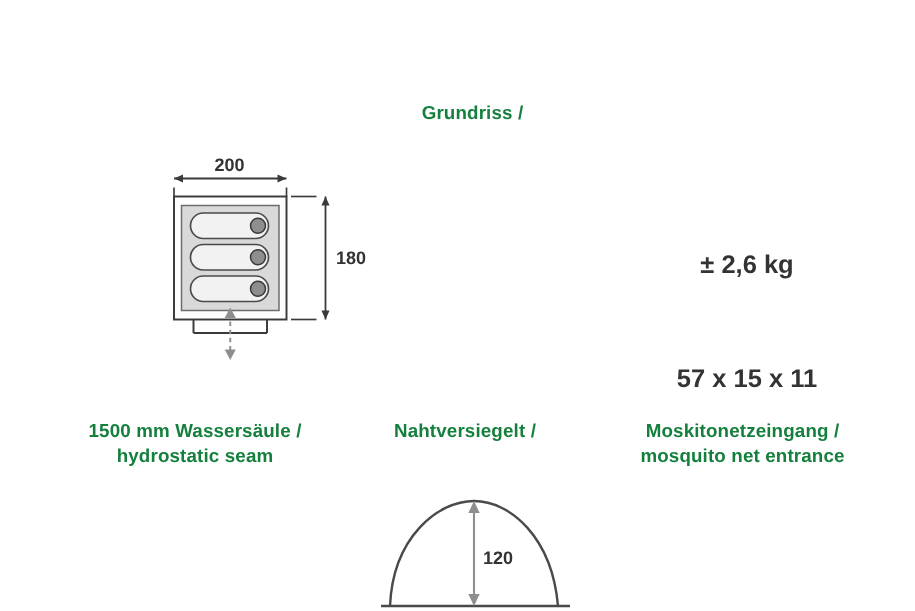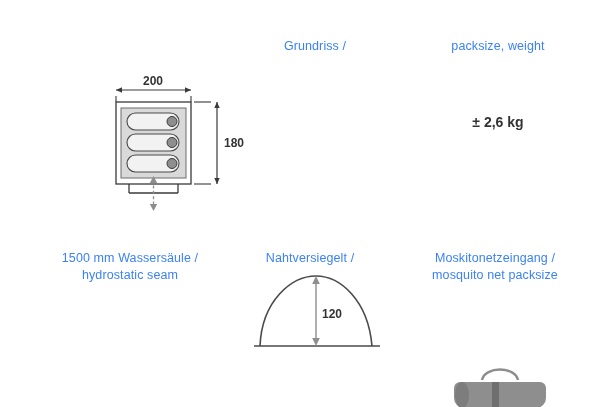--- a/index.html
+++ b/index.html
@@ -21,27 +21,28 @@
     height: 407px;
   }
   .cell {
     position: absolute;
     box-sizing: border-box;
   }
   .cap {
     text-align: center;
     font-size: 12.5px;
     line-height: 17px;
-    font-weight: normal;
-    color: #3b82f6;
+    font-weight: bold;
+    color: #15803d;
     letter-spacing: 0.1px;
   }
   .cap .l2 { display: block; }
   .gfx {
     position: relative;
+    margin-top: 29px;
   }
   svg { display: block; overflow: visible; }
   .dim {
     font-size: 12px;
     font-weight: bold;
     fill: #333333;
     font-family: "Liberation Sans", sans-serif;
   }
 
   
@@ -57,23 +58,24 @@
   #cell-pack-gfx { left: 452px; top: 136px; width: 96px; height: 52px; }
   #cell-pack-dims { left: 408px; top: 190px; width: 180px; height: 18px; }
 
   
   #cell-hyd-cap { left: 20px; top: 250px; width: 220px; height: 40px; }
   #cell-seam-cap { left: 240px; top: 250px; width: 140px; height: 40px; }
   #cell-mosq-cap { left: 395px; top: 250px; width: 200px; height: 40px; }
 
   .weight-txt, .dims-txt {
     text-align: center;
-    font-size: 14px;
+    font-size: 17px;
     font-weight: bold;
     color: #333333;
+    margin-top: 24px;
   }
 </style>
 </head>
 <body>
 
 <div class="sheet">
 
   <div class="cell gfx" id="cell-floorplan">
     <svg width="230" height="140" viewBox="0 0 230 140">
 
@@ -132,43 +134,43 @@
       <line x1="2" y1="76" x2="128" y2="76" stroke="#4a4a4a" stroke-width="1.6"></line>
 
       <line x1="64" y1="12" x2="64" y2="72" stroke="#8e8e8e" stroke-width="1.4"></line>
       <polygon points="64,6 60.2,14 67.8,14" fill="#8e8e8e"></polygon>
       <polygon points="64,76 60.2,68 67.8,68" fill="#8e8e8e"></polygon>
       <text class="dim" x="70" y="48">120</text>
     </svg>
   </div>
 
   <div class="cell cap" id="cell-pack-cap">
-    <span class="l2">packsize, weight</span>
   </div>
   <div class="cell weight-txt" id="cell-pack-weight">± 2,6 kg</div>
   <div class="cell gfx" id="cell-pack-gfx">
     <svg width="96" height="52" viewBox="0 0 96 52">
 
       <path d="M30 18 C 33 4, 63 4, 66 18" fill="none" stroke="#8e8e8e" stroke-width="2.4"></path>
 
       <path d="M8 20 H88 a6 6 0 0 1 6 6 v10 a10 10 0 0 1 -10 10 H12 a10 10 0 0 1 -10 -10 v-10 a6 6 0 0 1 6 -6 z" fill="#8e8e8e"></path>
 
       <ellipse cx="10" cy="33" rx="7" ry="13" fill="#7d7d7d"></ellipse>
 
       <rect x="40" y="20" width="7" height="26" fill="#6f6f6f"></rect>
     </svg>
   </div>
+  <div class="cell dims-txt" id="cell-pack-dims">57 x 15 x 11</div>
 
   <div class="cell cap" id="cell-hyd-cap">
     <span>1500 mm Wassersäule /</span>
     <span class="l2">hydrostatic seam</span>
   </div>
 
   <div class="cell cap" id="cell-seam-cap">
     <span>Nahtversiegelt /</span>
   </div>
 
   <div class="cell cap" id="cell-mosq-cap">
     <span>Moskitonetzeingang /</span>
-    <span class="l2">mosquito net packsize</span>
+    <span class="l2">mosquito net entrance</span>
   </div>
 
 </div>
 
 </body></html>

